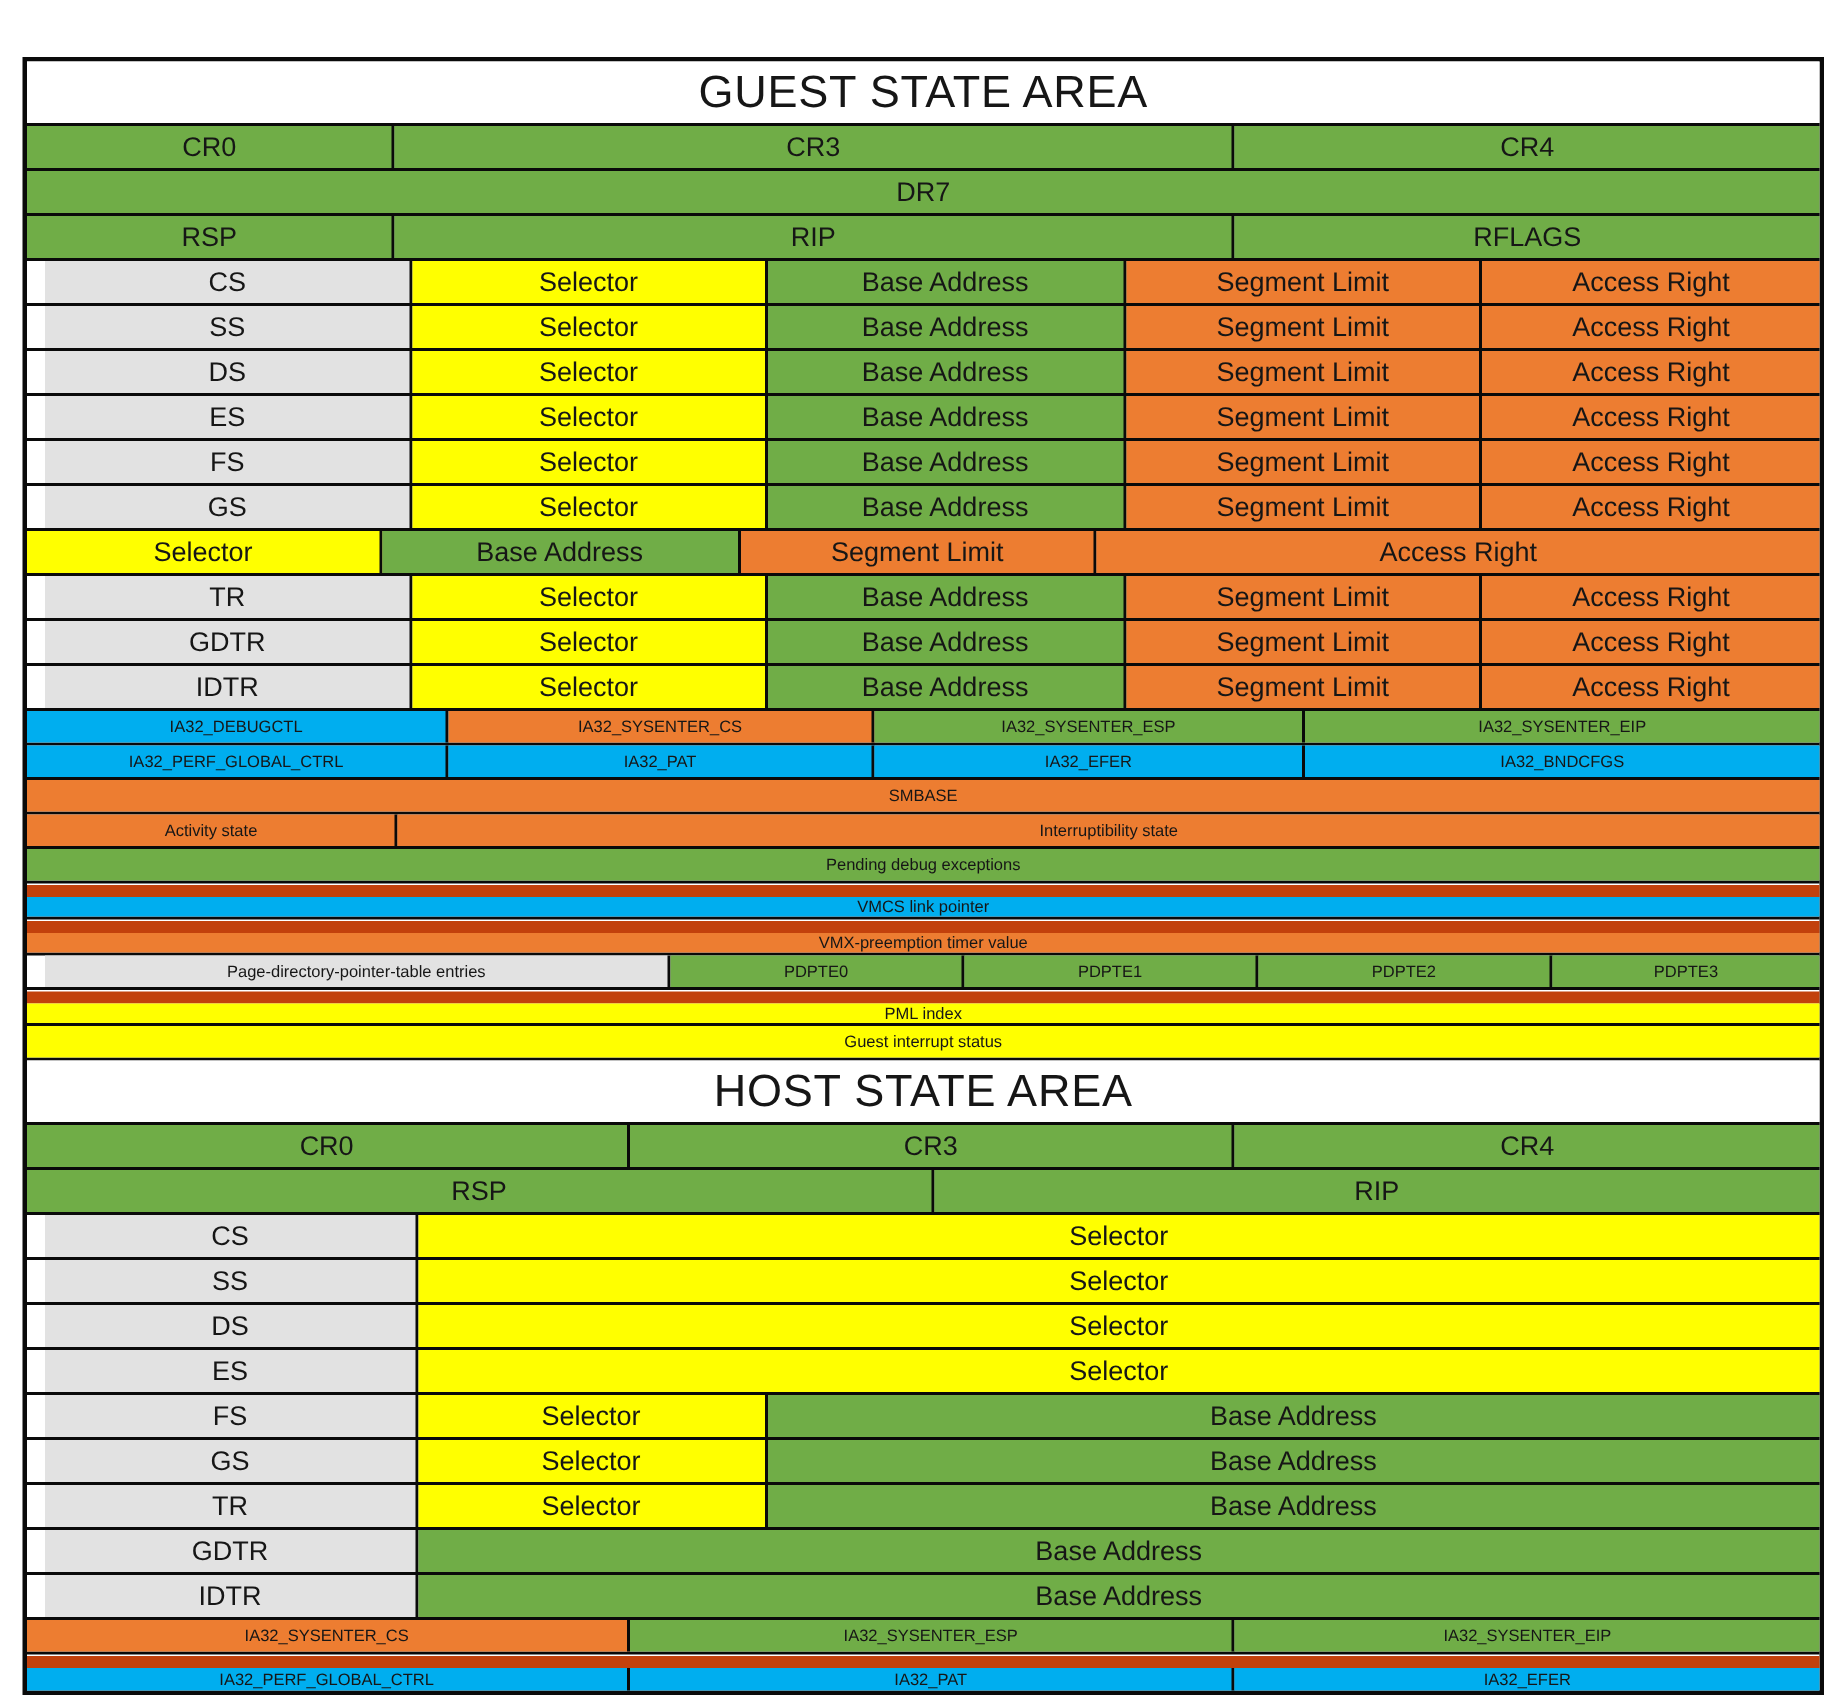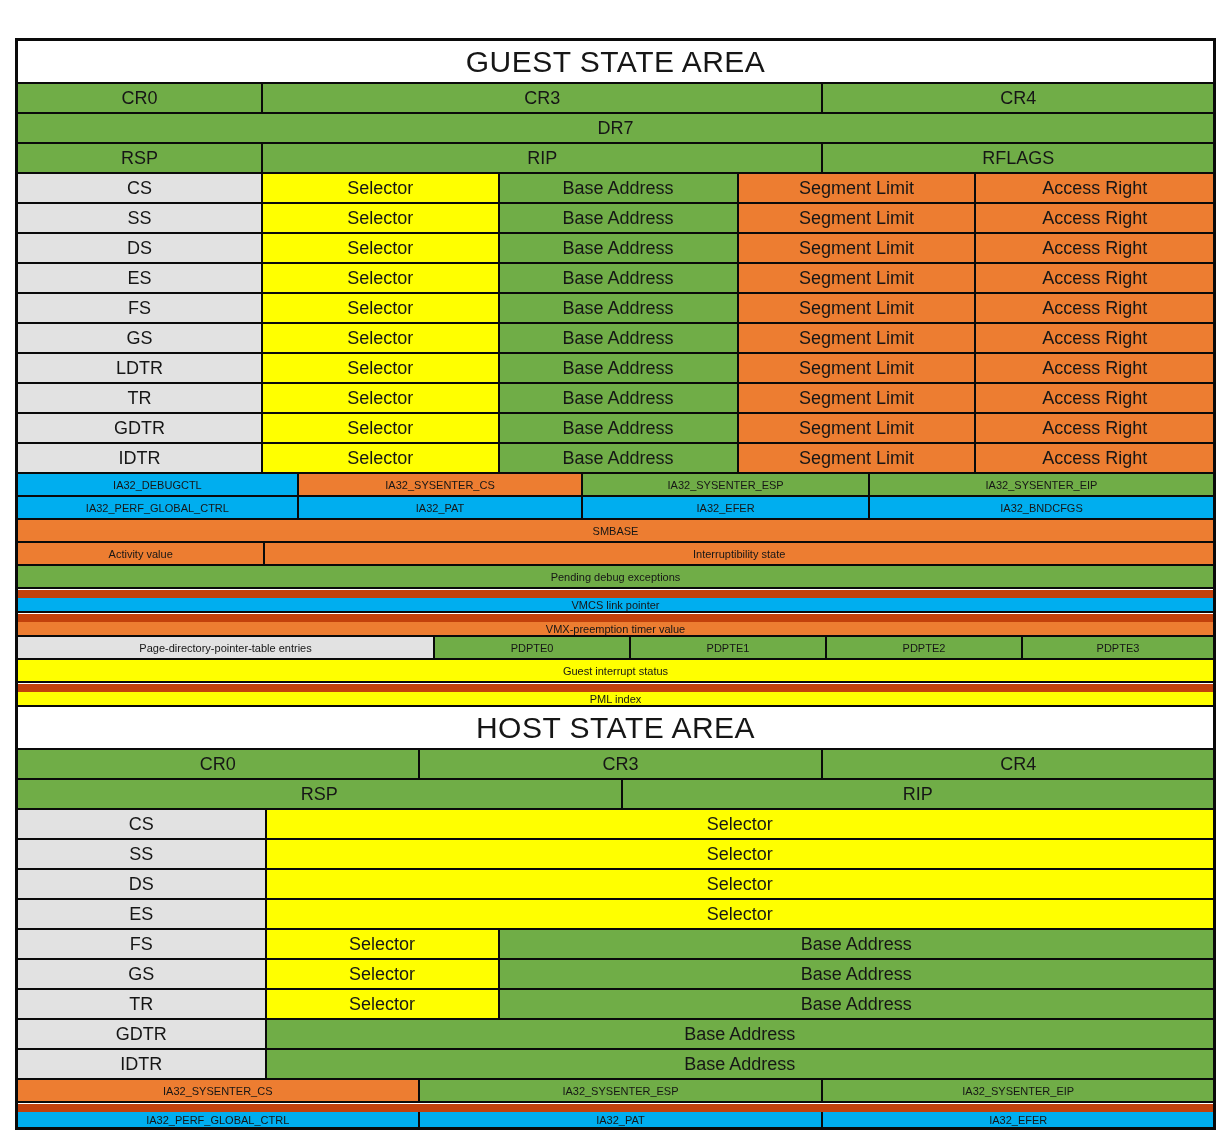--- a/index.html
+++ b/index.html
@@ -12,21 +12,21 @@
   .flex1{flex:1;}
   .h-title{height:43px;font-size:30px;letter-spacing:.5px;}
   .h-big{height:30px;font-size:18px;}
   .h-sm{height:23px;font-size:11px;}
   .gap{border-top:8px solid #c2410c;margin-top:1px;}
   .white{background:#ffffff;}
   .green{background:#70AD47;}
   .orange{background:#ED7D31;}
   .yellow{background:#FFFF00;}
   .blue{background:#00AEEF;}
-  .gray{background:#E2E2E2;}
+  .gray{background:#E2E2E2;margin-left:12px;}
   
   .w205{width:20.5%}.w469{width:46.9%}
   .w198{width:19.8%}.w200{width:20.0%}.w199{width:19.9%}
   .w235{width:23.5%}.w238{width:23.8%}.w240{width:24.0%}
   .w207{width:20.7%}
   .w349{width:34.9%}.w164{width:16.4%}
   .w336{width:33.6%}.w338{width:33.8%}
   .w506{width:50.6%}
   .w208{width:20.8%}.w195{width:19.5%}
 </style>
@@ -97,21 +97,20 @@
 
   <div class="row h-big">
     <div class="cell gray w205">GS</div>
     <div class="cell yellow w198">Selector</div>
     <div class="cell green w200">Base Address</div>
     <div class="cell orange w199">Segment Limit</div>
     <div class="cell orange flex1">Access Right</div>
   </div>
 
   <div class="row h-big">
-    <div class="cell gray w205">LDTR</div>
     <div class="cell yellow w198">Selector</div>
     <div class="cell green w200">Base Address</div>
     <div class="cell orange w199">Segment Limit</div>
     <div class="cell orange flex1">Access Right</div>
   </div>
 
   <div class="row h-big">
     <div class="cell gray w205">TR</div>
     <div class="cell yellow w198">Selector</div>
     <div class="cell green w200">Base Address</div>
@@ -147,21 +146,21 @@
     <div class="cell blue w238">IA32_PAT</div>
     <div class="cell blue w240">IA32_EFER</div>
     <div class="cell blue flex1">IA32_BNDCFGS</div>
   </div>
 
   <div class="row h-sm">
     <div class="cell orange flex1">SMBASE</div>
   </div>
 
   <div class="row h-sm">
-    <div class="cell orange w207">Activity value</div>
+    <div class="cell orange w207">Activity state</div>
     <div class="cell orange flex1">Interruptibility state</div>
   </div>
 
   <div class="row h-sm">
     <div class="cell green flex1">Pending debug exceptions</div>
   </div>
 
   <div class="row h-sm gap">
     <div class="cell blue flex1">VMCS link pointer</div>
   </div>
@@ -171,26 +170,26 @@
   </div>
 
   <div class="row h-sm">
     <div class="cell gray w349">Page-directory-pointer-table entries</div>
     <div class="cell green w164">PDPTE0</div>
     <div class="cell green w164">PDPTE1</div>
     <div class="cell green w164">PDPTE2</div>
     <div class="cell green flex1">PDPTE3</div>
   </div>
 
+  <div class="row h-sm gap">
+    <div class="cell yellow flex1">PML index</div>
+  </div>
+
   <div class="row h-sm">
     <div class="cell yellow flex1">Guest interrupt status</div>
-  </div>
-
-  <div class="row h-sm gap">
-    <div class="cell yellow flex1">PML index</div>
   </div>
 
   <div class="row h-title">
     <div class="cell white flex1">HOST STATE AREA</div>
   </div>
 
   <div class="row h-big">
     <div class="cell green w336">CR0</div>
     <div class="cell green w338">CR3</div>
     <div class="cell green flex1">CR4</div>

